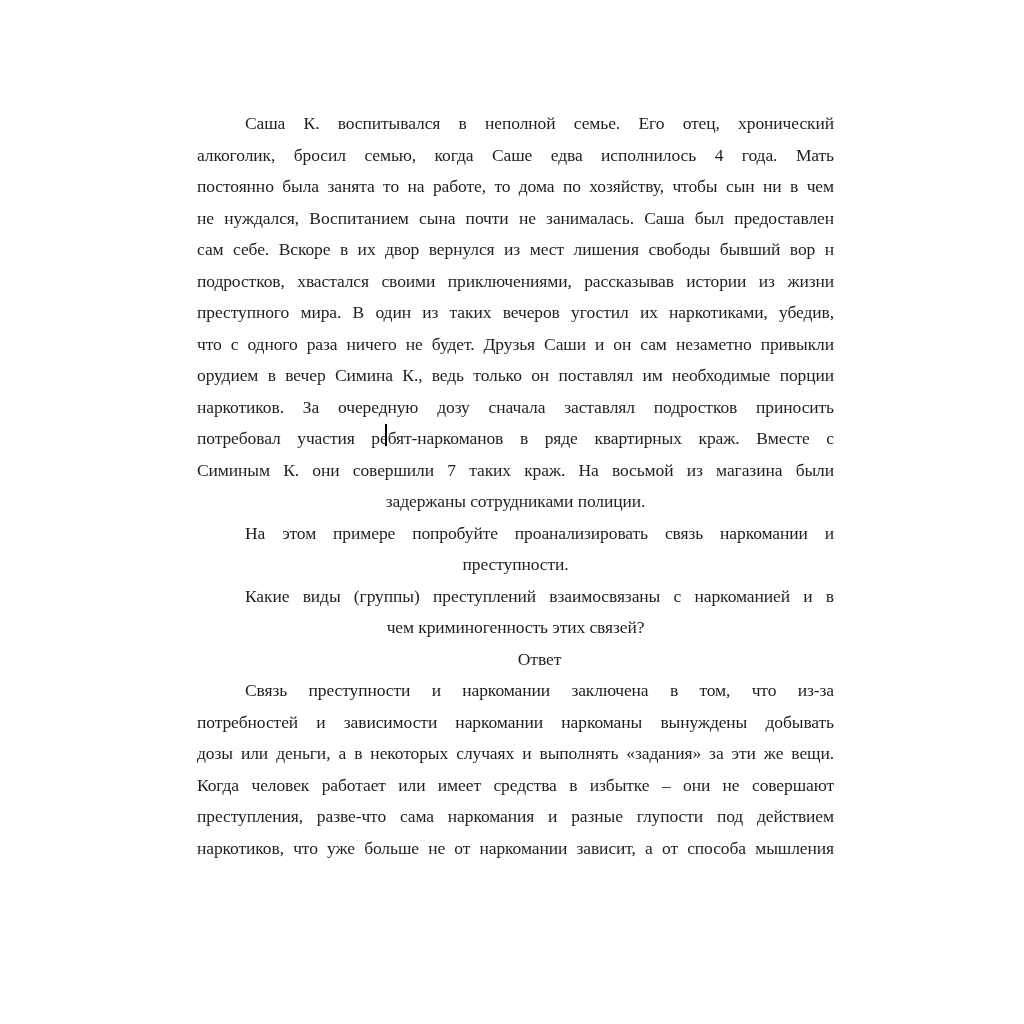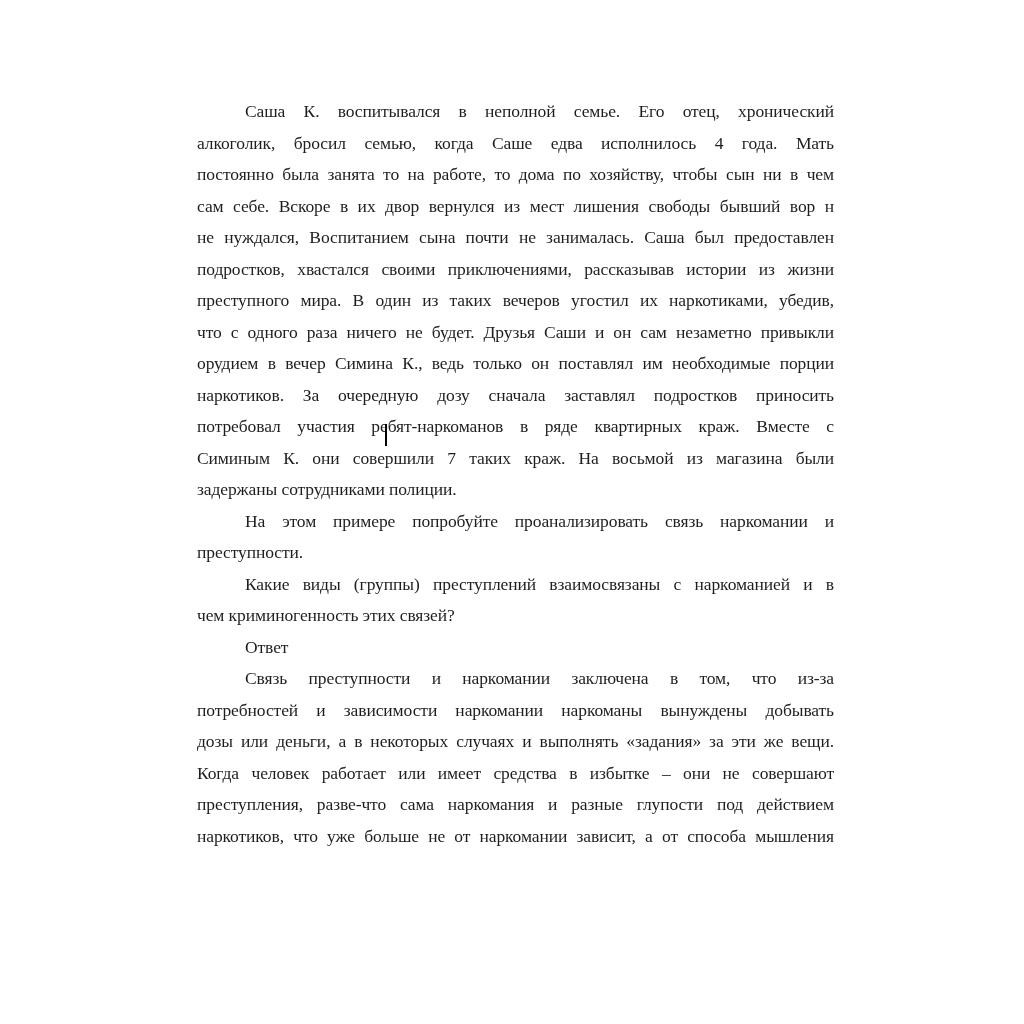--- a/index.html
+++ b/index.html
@@ -7,31 +7,31 @@
     position: relative;
     width: 1024px;
     height: 1024px;
     background: #ffffff;
     overflow: hidden;
     font-family: "Liberation Serif", serif;
   }
   .text-block {
     position: absolute;
     left: 197px;
-    top: 96px;
+    top: 108px;
     width: 637px;
     color: #1e1e1e;
   }
   .line {
     font-size: 17.5px;
     line-height: 31.5px;
     max-height: 31.5px;
     overflow: hidden;
     letter-spacing: -0.1px;
-    text-align: left;
+    text-align: center;
   }
   .line.justify {
     text-align: justify;
     text-align-last: justify;
   }
   .line.indent { text-indent: 48px; }
   .line.bold { font-weight: normal; }
   .caret {
     position: absolute;
     width: 1.5px;
@@ -39,22 +39,22 @@
   }
 </style>
 </head>
 <body>
 
 <div class="page">
   <div class="text-block" id="text-block" style="color: rgb(30, 30, 30);">
       <div class="line indent justify">Саша К. воспитывался в неполной семье. Его отец, хронический</div>
       <div class="line justify">алкоголик, бросил семью, когда Саше едва исполнилось 4 года. Мать</div>
       <div class="line justify">постоянно была занята то на работе, то дома по хозяйству, чтобы сын ни в чем</div>
+      <div class="line justify">не нуждался, Воспитанием сына почти не занималась. Саша был предоставлен</div>
       <div class="line justify">сам себе. Вскоре в их двор вернулся из мест лишения свободы бывший вор н</div>
-      <div class="line justify">не нуждался, Воспитанием сына почти не занималась. Саша был предоставлен</div>
       <div class="line justify">подростков, хвастался своими приключениями, рассказывав истории из жизни</div>
       <div class="line justify">преступного мира. В один из таких вечеров угостил их наркотиками, убедив,</div>
       <div class="line justify">что с одного раза ничего не будет. Друзья Саши и он сам незаметно привыкли</div>
       <div class="line justify">орудием в вечер Симина К., ведь только он поставлял им необходимые порции</div>
       <div class="line justify">наркотиков. За очередную дозу сначала заставлял подростков приносить</div>
       <div class="line justify">потребовал участия ребят-наркоманов в ряде квартирных краж. Вместе с</div>
       <div class="line justify">Симиным К. они совершили 7 таких краж. На восьмой из магазина были</div>
       <div class="line">задержаны сотрудниками полиции.</div>
       <div class="line indent justify">На этом примере попробуйте проанализировать связь наркомании и</div>
       <div class="line">преступности.</div>

